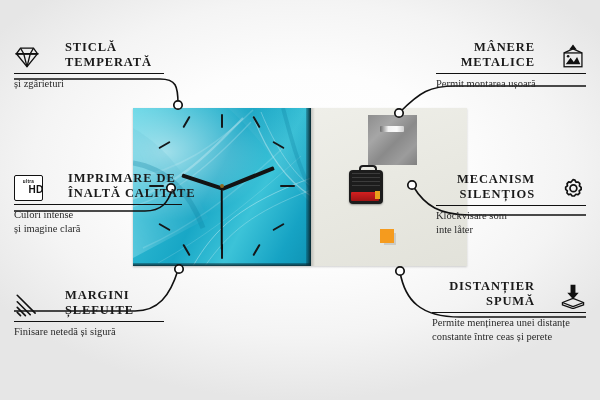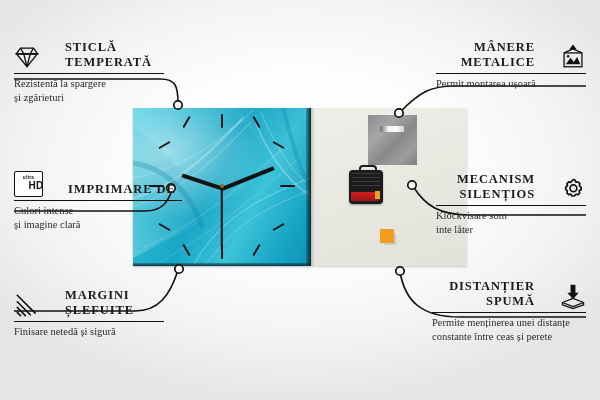--- a/index.html
+++ b/index.html
@@ -237,32 +237,32 @@
           <path d="M8,5 L12,12 L16,28 L20,12 L24,5"></path>
           <path d="M3,12 L29,12 M12,12 L20,12"></path>
         </svg>
       </span>
       <div>
         <div class="ttl"><span>STICLĂ</span></div>
         <div class="ttl"><span>TEMPERATĂ</span></div>
       </div>
     </div>
     <div class="rule"></div>
-    <div class="sub">Rezistentă la spargere</div>
     <div class="sub">și zgârieturi</div>
   </div>
 
   <div class="feat left" style="left:14px;top:171px;width:168px;">
     <div class="head">
       <span class="hdbadge">
         <span class="u">ultra</span>
         <span class="h">HD</span>
       </span>
       <div>
         <div class="ttl"><span>IMPRIMARE DE</span></div>
+        <div class="ttl"><span>ÎNALTĂ CALITATE</span></div>
       </div>
     </div>
     <div class="rule"></div>
     <div class="sub">Culori intense</div>
     <div class="sub">și imagine clară</div>
   </div>
 
   <div class="feat left" style="left:14px;top:288px;width:150px;">
     <div class="head">
       <span class="ico">

